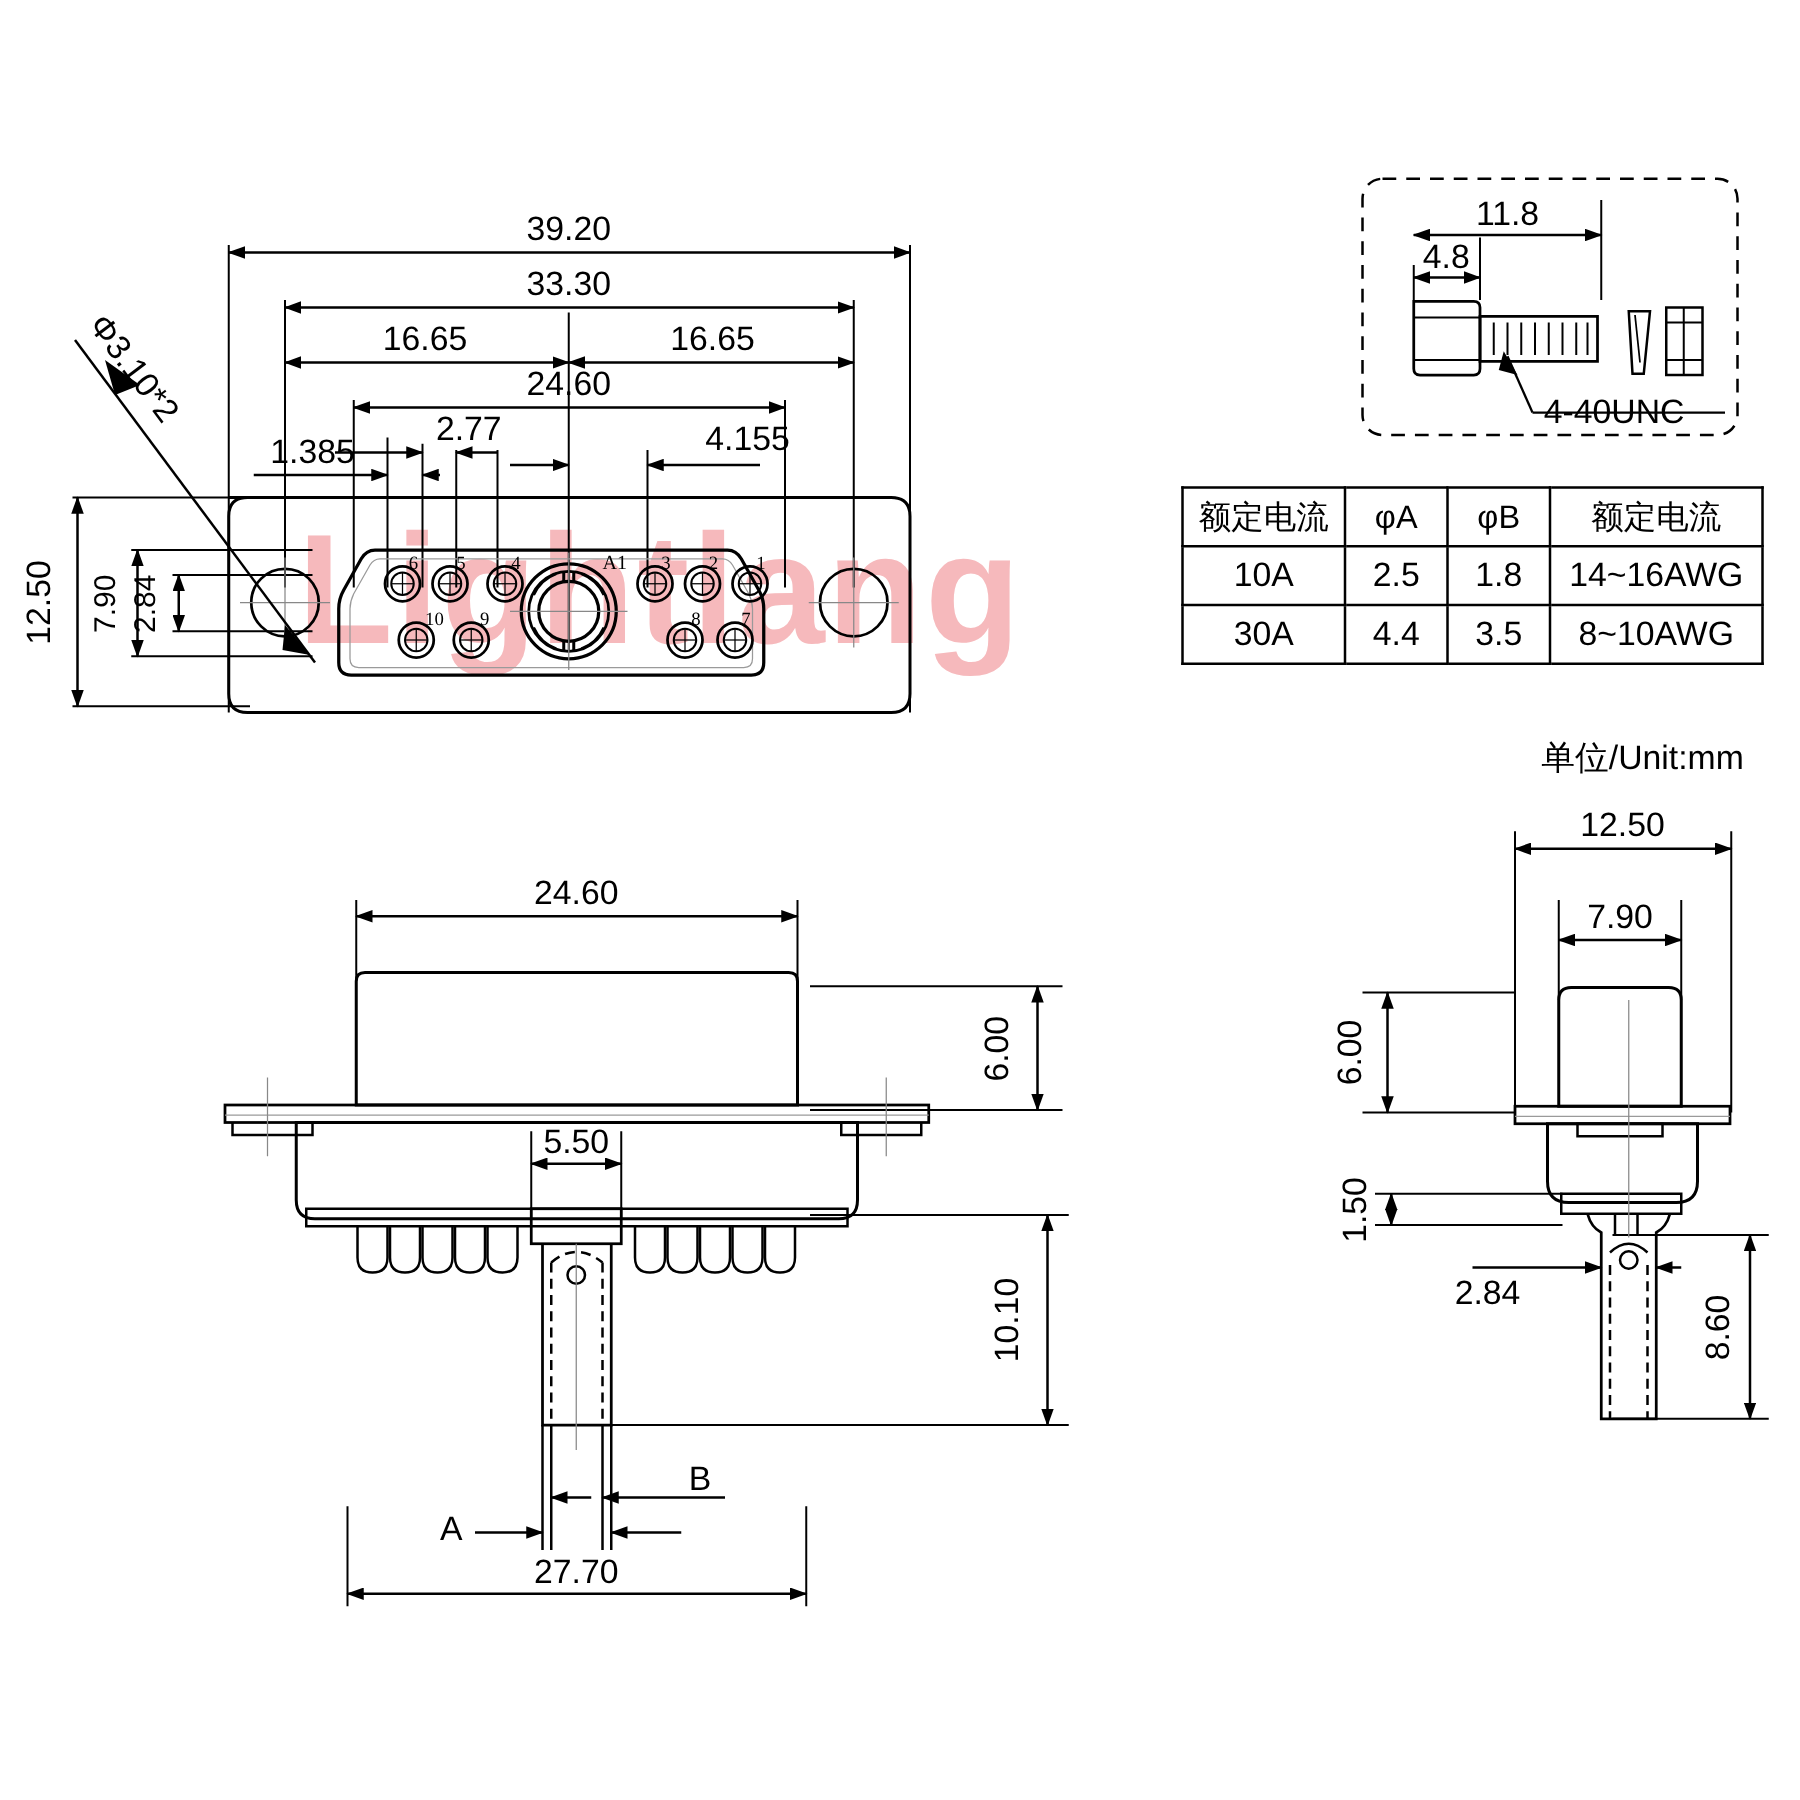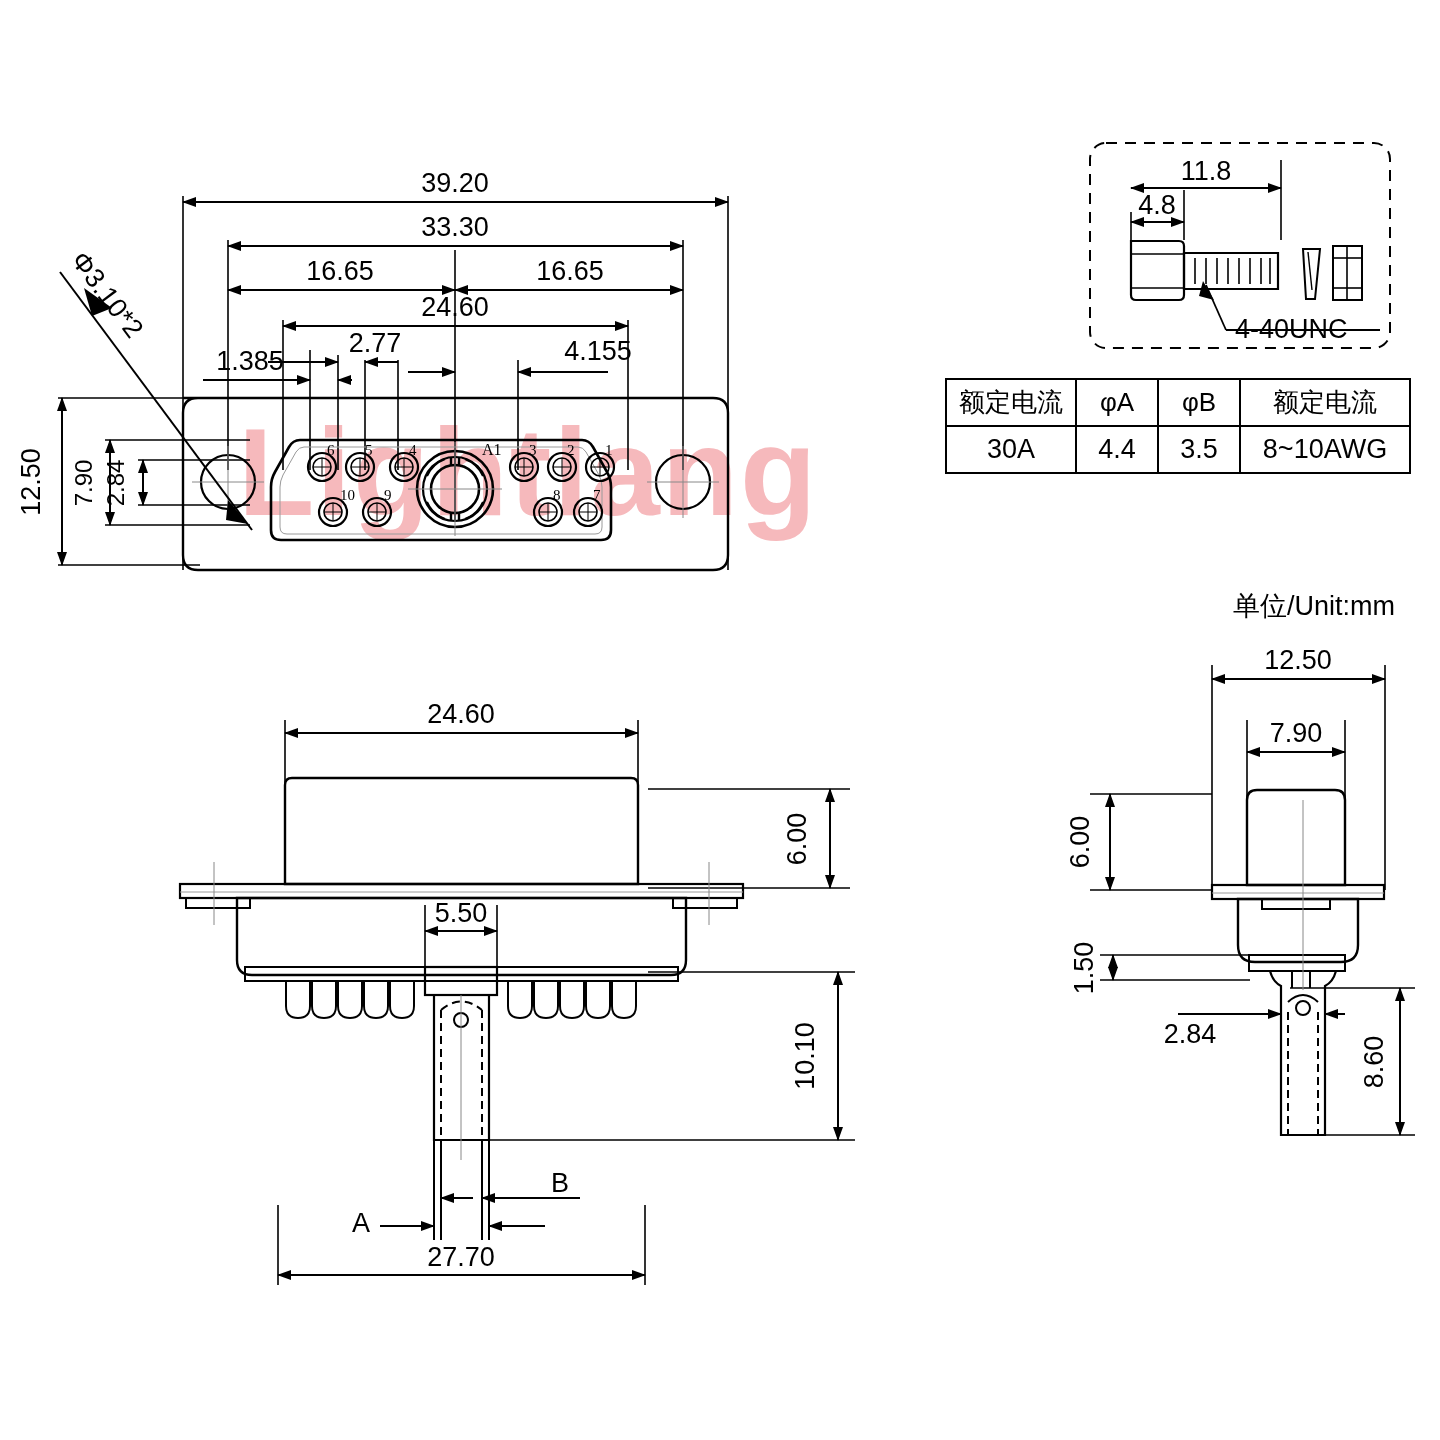--- a/index.html
+++ b/index.html
@@ -12,21 +12,21 @@
     position:relative;
   }
   #stage{position:absolute;left:0;top:0;width:1440px;height:1440px;}
   svg{position:absolute;left:0;top:0;}
   .dimtxt{font-family:"Liberation Sans","DejaVu Sans",sans-serif;font-size:27px;fill:#000;}
   .dimtxt-sm{font-family:"Liberation Sans","DejaVu Sans",sans-serif;font-size:24px;fill:#000;}
   .pintxt{font-family:"Liberation Serif","DejaVu Serif",serif;font-size:15px;fill:#000;}
   .pintxt-a1{font-family:"Liberation Serif","DejaVu Serif",serif;font-size:16px;fill:#000;}
   
   .spec-table{
-    position:absolute;left:945px;top:378px;
+    position:absolute;left:945px;top:389px;
     border-collapse:collapse;
     background:transparent;
     padding-left:16px;
   }
   .spec-table th,.spec-table td{
     border:2px solid #000;
     font-family:"Liberation Sans","DejaVu Sans",sans-serif;
     font-size:27px;
     font-weight:normal;
     text-align:center;
@@ -412,20 +412,26 @@
     <thead>
       <tr>
         <th class="col-cur">额定电流</th>
         <th class="col-a">φA</th>
         <th class="col-b">φB</th>
         <th class="col-w">额定电流</th>
       </tr>
     </thead>
     <tbody>
       <tr>
+        <td>10A</td>
+        <td>2.5</td>
+        <td>1.8</td>
+        <td>14~16AWG</td>
+      </tr>
+      <tr>
         <td>30A</td>
         <td>4.4</td>
         <td>3.5</td>
         <td>8~10AWG</td>
       </tr>
     </tbody>
   </table>
 
   <div class="unit-note">单位/Unit:mm</div>
 

